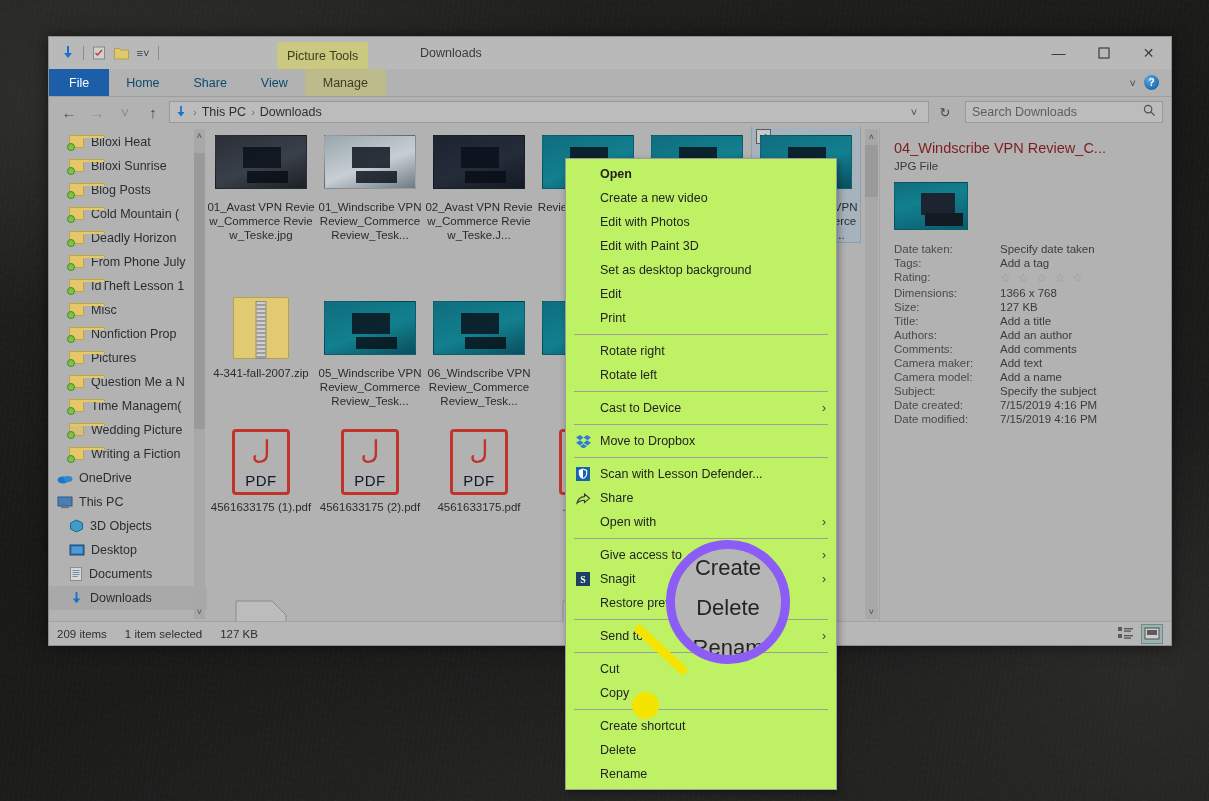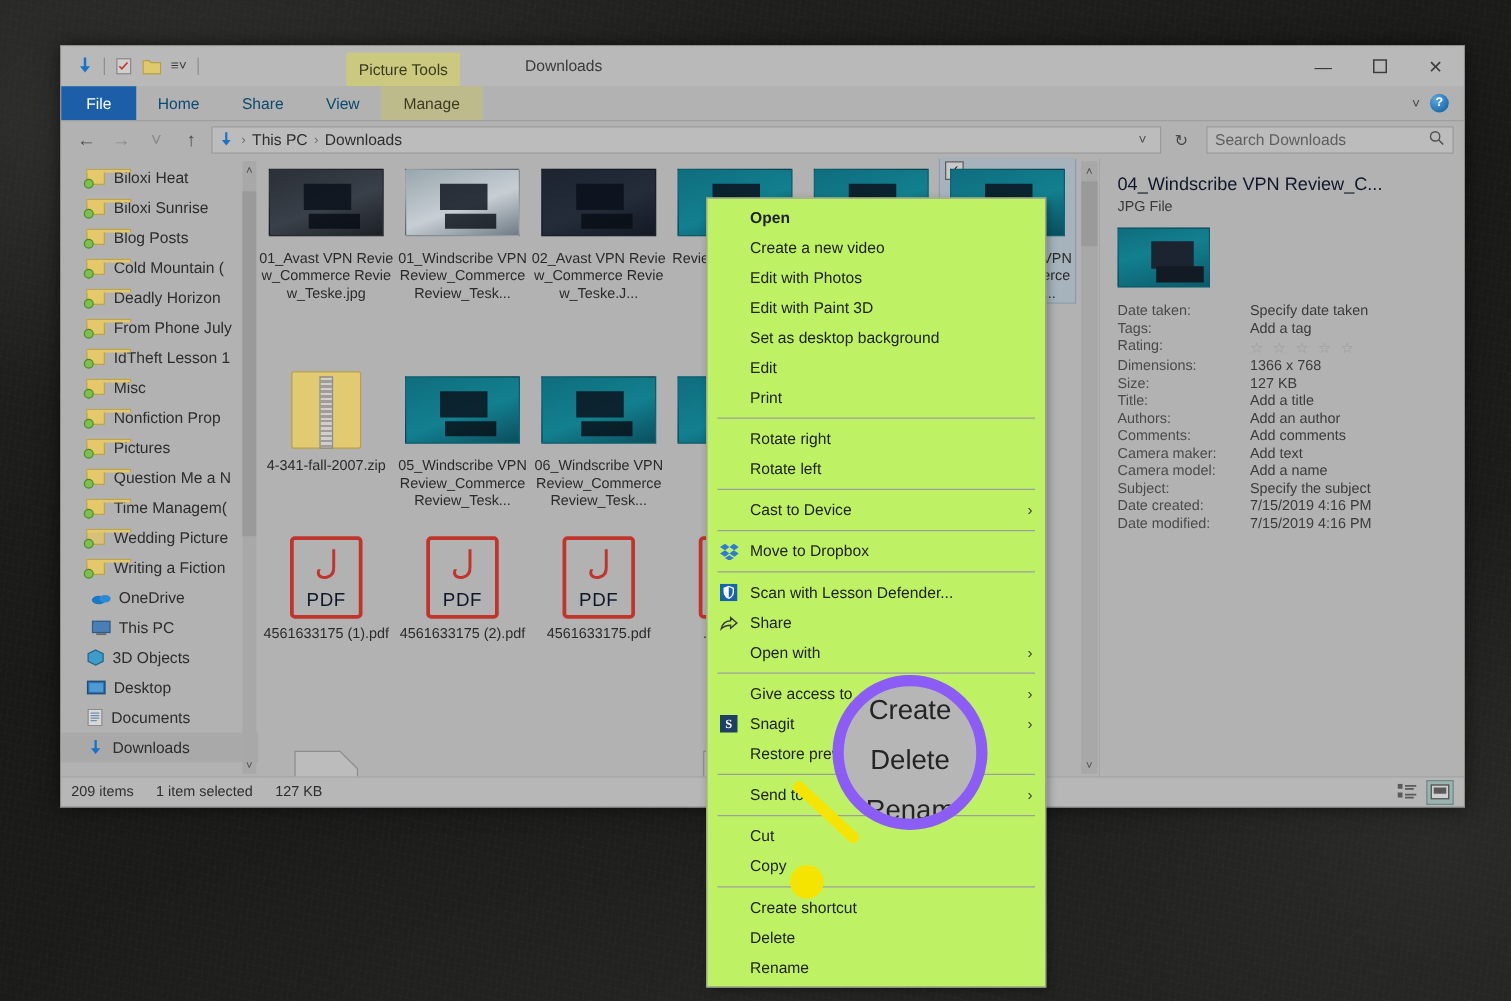--- a/index.html
+++ b/index.html
@@ -110,21 +110,21 @@
 
   .navpane {
     width: 158px; background:#b2b2b2; position:relative;
     padding-top: 3px; overflow:hidden; flex:0 0 158px;
   }
   .navrow {
     height:24px; display:flex; align-items:center; gap:6px;
     padding-left:14px; font-size:12.5px; color:#2d2d2d; white-space:nowrap;
   }
   .navrow.sel { background:#a9a9a9; }
-  .navrow.root { padding-left:24px; }
+  .navrow.root { padding-left:8px; }
   .navrow.child { padding-left:20px; }
   .folder-ico { width:16px; height:14px; position:relative; flex:0 0 16px; }
   .folder-ico .bk { position:absolute; left:0; top:1px; width:15px; height:12px; background:#e4c86a; border:1px solid #bda445; border-radius:1px 2px 1px 1px;}
   .folder-ico .tab { position:absolute; left:0; top:0px; width:7px; height:3px; background:#e4c86a; border:1px solid #bda445; border-bottom:none; border-radius:1px 1px 0 0;}
   .folder-ico .sync { position:absolute; left:-2px; bottom:-2px; width:8px;height:8px;border-radius:50%;
      background:#7cc14b; border:1px solid #4e8a2a; }
   .navscroll {
     position:absolute; right:2px; top:2px; bottom:2px; width:11px; background:#a8a8a8;
   }
   .navscroll .thumb { position:absolute; left:0; width:11px; background:#9a9a9a; top:24px; height:276px; }
@@ -164,21 +164,21 @@
   .xlsico { width:52px;height:56px; position:relative; }
   .filescroll { position:absolute; right:1px; top:2px; bottom:2px; width:13px; background:#a8a8a8; }
   .filescroll .thumb { position:absolute; left:0; width:13px; background:#9a9a9a; top:16px; height:52px; }
   .filescroll .up,.filescroll .dn{position:absolute;left:0;width:13px;height:15px;display:flex;align-items:center;justify-content:center;font-size:9px;color:#4a4a4a;}
   .filescroll .up{top:0;} .filescroll .dn{bottom:0;}
 
   .details {
     width: 292px; flex:0 0 292px; background:#b2b2b2; padding:12px 14px 0 14px;
     border-left:1px solid #a5a5a5;
   }
-  .det-title { font-size:14.5px; color:#0f172a; line-height:18px; }
+  .det-title { font-size:14.5px; color:#7f1d1d; line-height:18px; }
   .det-sub { font-size:11.5px; color:#3a3a3a; margin-top:3px; }
   .det-thumb { width:74px;height:48px;margin:10px 0 12px 0; border:1px solid rgba(0,0,0,0.2); }
   .det-table { width:100%; font-size:11.5px; color:#3b3b3b; border-collapse:collapse; }
   .det-table td { padding:1px 0; vertical-align:top; }
   .det-table td.k { width:106px; color:#4a4a4a; }
   .stars { color:#9a9a9a; letter-spacing:2px; font-size:12px; }
 
   
   .statusbar {
     height: 24px; flex:0 0 24px; background:#b7b7b7; border-top:1px solid #a3a3a3;

